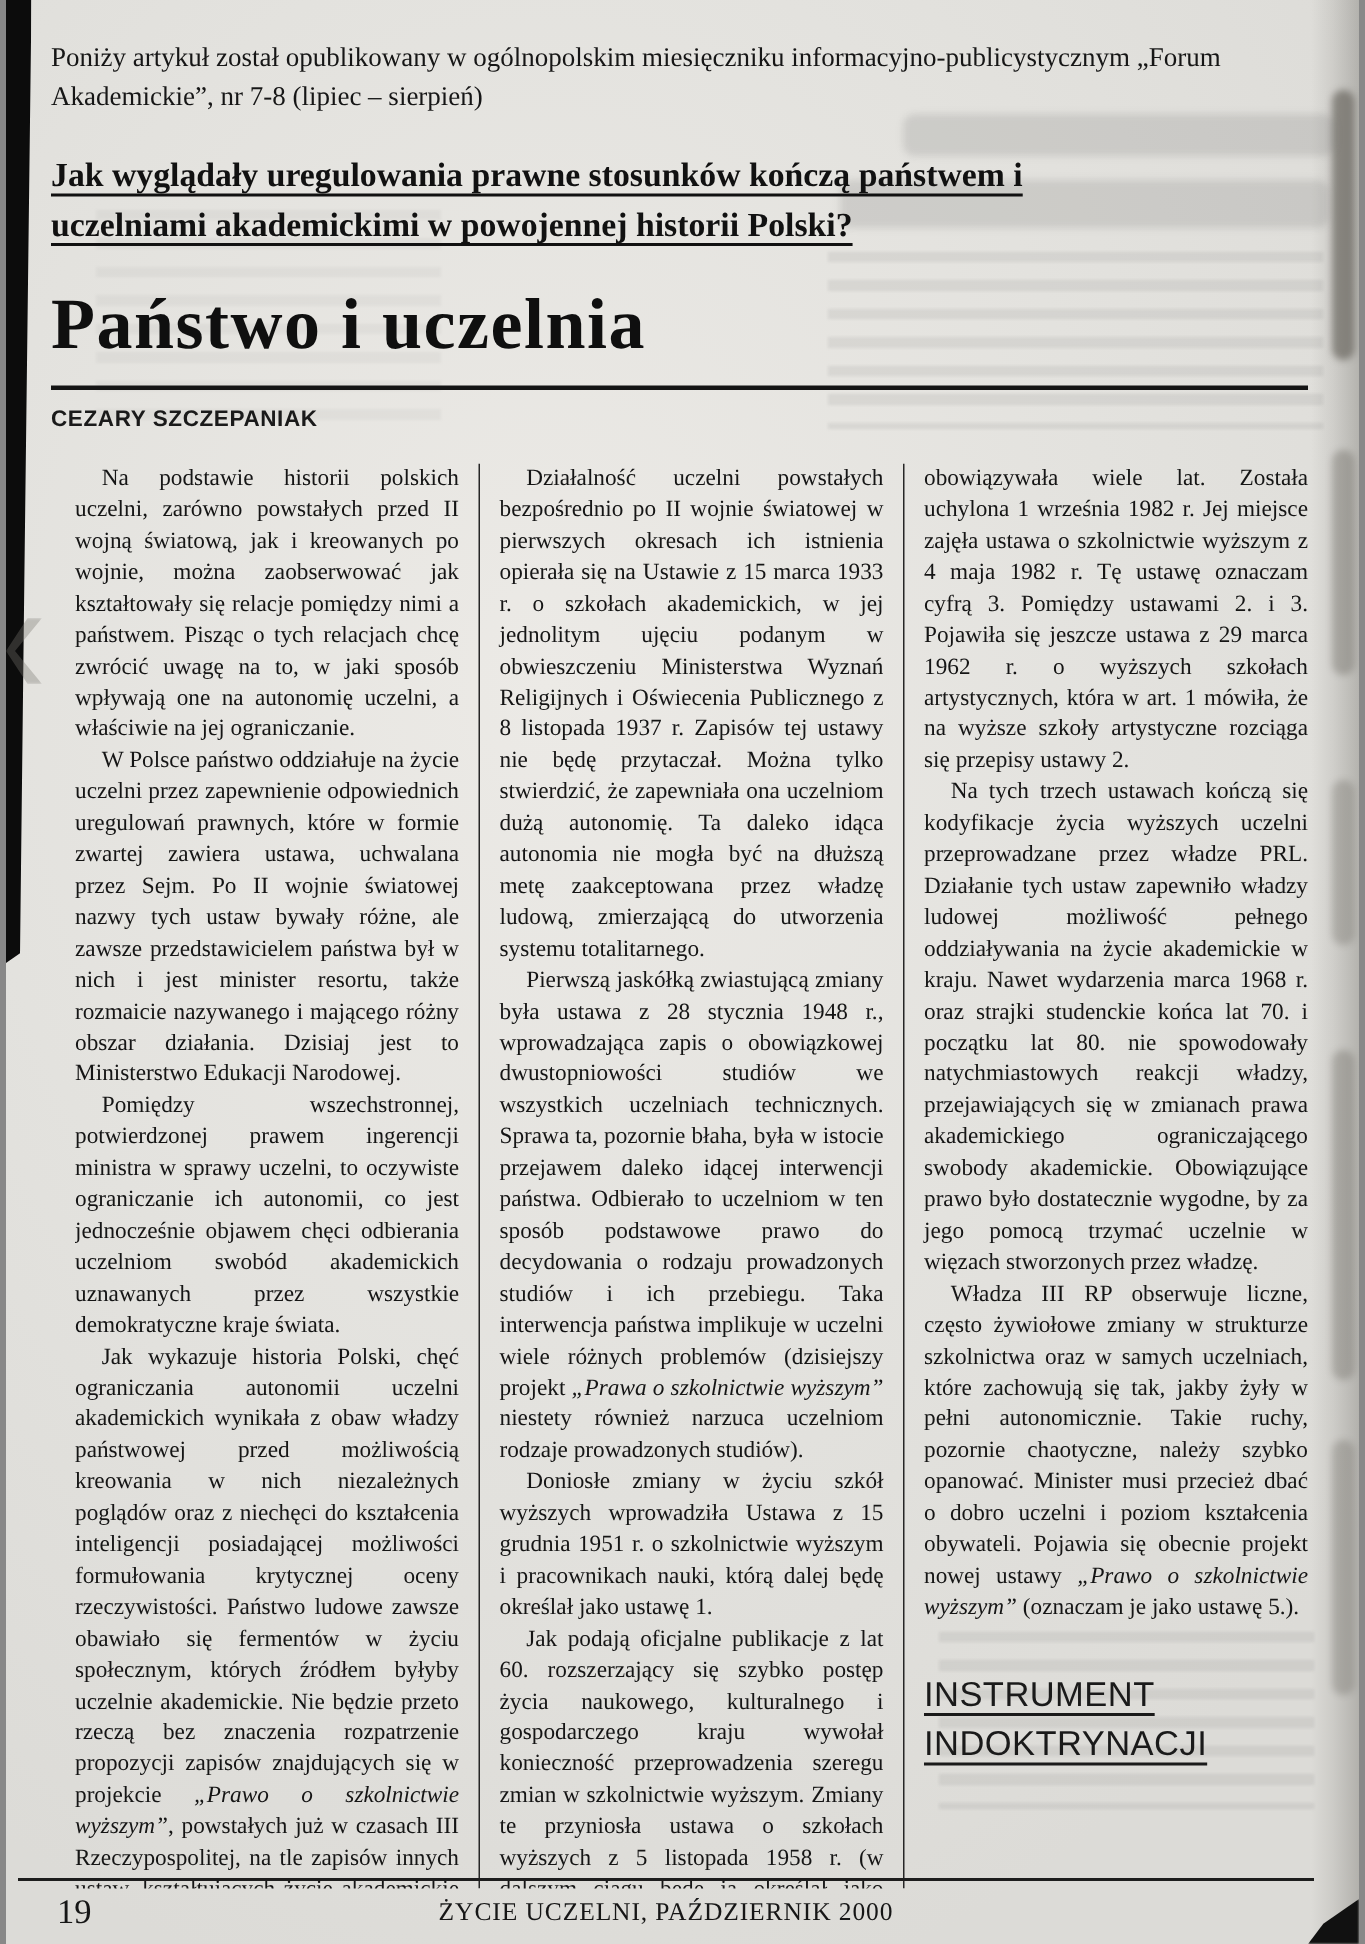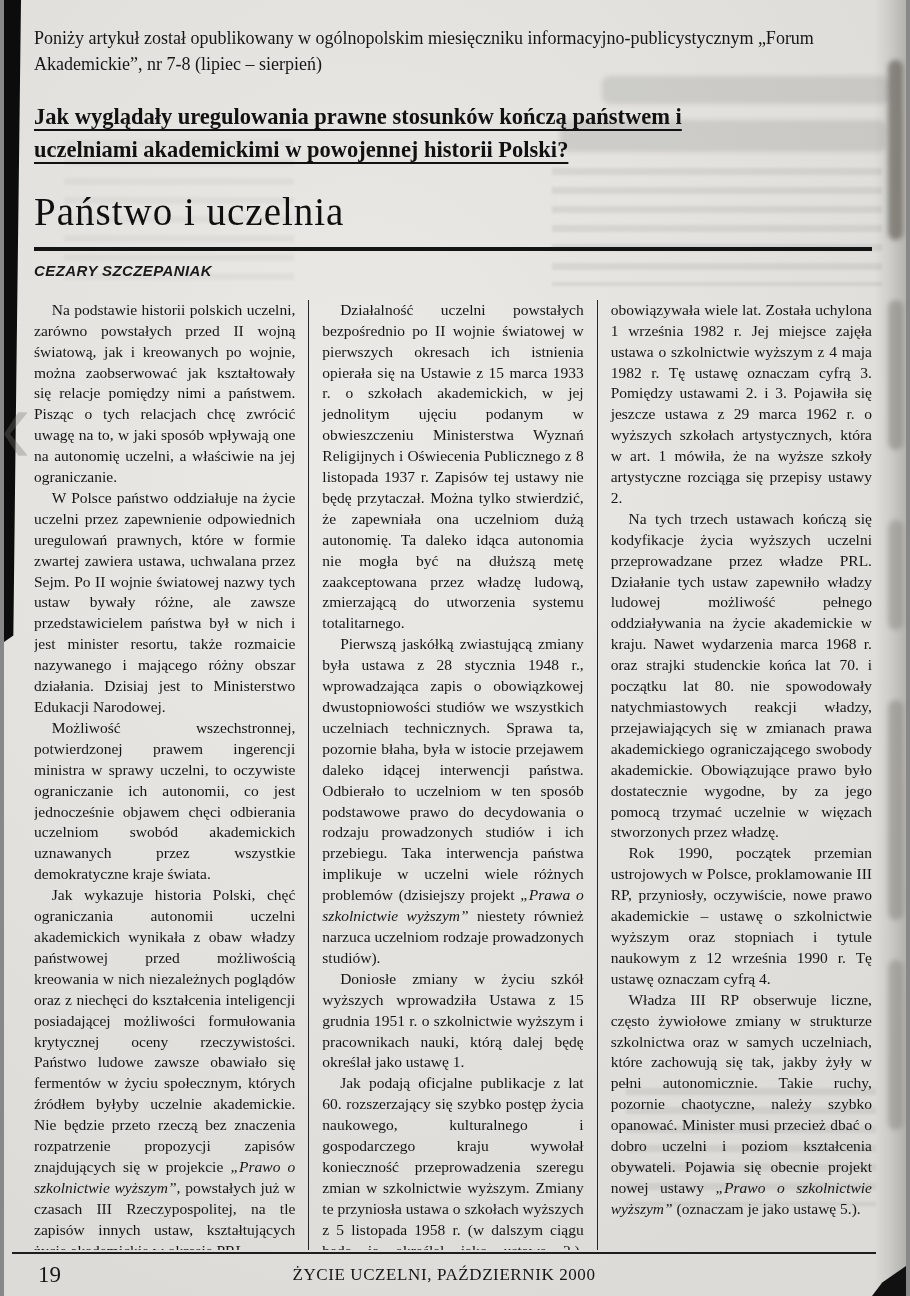--- a/index.html
+++ b/index.html
@@ -63,31 +63,31 @@
   .headline{
     margin:24px 0 0;
     font-size:22.5px;line-height:1.45;font-weight:bold;color:#111;
     max-width:680px;
     text-decoration:underline;
     text-decoration-thickness:1.8px;
     text-underline-offset:5px;
   }
   .title{
     margin:26px 0 0;
-    font-size:39px;line-height:1.05;font-weight:normal;
+    font-size:48px;line-height:1.05;font-weight:bold;
     letter-spacing:1px;color:#0f0f0f;
   }
   .title-rule{height:3.5px;background:#141414;margin-top:14px;}
   .author{
     margin-top:11px;
     font-family:"Liberation Sans","DejaVu Sans",sans-serif;
-    font-style:italic;font-weight:bold;
+    font-weight:bold;
     font-size:15px;letter-spacing:.4px;color:#1a1a1a;
   }
-  .cols{display:flex;margin-top:21px;height:950px;overflow:hidden;}
+  .cols{display:flex;margin-top:21px;height:950px;overflow:hidden;margin-left:16px;}
   .col{flex:1 1 0;padding:0 13px;position:relative;z-index:2;}
   .col:first-child{padding-left:0;}
   .col:last-child{padding-right:0;}
   .col + .col{border-left:1.6px solid #262626;}
   .body-p{
     margin:0;text-indent:1.15em;
     font-size:15.5px;line-height:20.9px;
     text-align:justify;color:#151515;
   }
   .body-p.noindent{text-indent:0;}
@@ -140,33 +140,32 @@
     <h2 class="headline">Jak wyglądały uregulowania prawne stosunków kończą państwem i uczelniami akademickimi w powojennej historii Polski?</h2>
 
     <h1 class="title">Państwo i uczelnia</h1>
     <div class="title-rule"></div>
     <div class="author">CEZARY SZCZEPANIAK</div>
 
     <div class="cols">
       <div class="col">
           <p class="body-p">Na podstawie historii polskich uczelni, zarówno powstałych przed II wojną światową, jak i kreowanych po wojnie, można zaobserwować jak kształtowały się relacje pomiędzy nimi a państwem. Pisząc o tych relacjach chcę zwrócić uwagę na to, w jaki sposób wpływają one na autonomię uczelni, a właściwie na jej ograniczanie.</p>
           <p class="body-p">W Polsce państwo oddziałuje na życie uczelni przez zapewnienie odpowiednich uregulowań prawnych, które w formie zwartej zawiera ustawa, uchwalana przez Sejm. Po II wojnie światowej nazwy tych ustaw bywały różne, ale zawsze przedstawicielem państwa był w nich i jest minister resortu, także rozmaicie nazywanego i mającego różny obszar działania. Dzisiaj jest to Ministerstwo Edukacji Narodowej.</p>
-          <p class="body-p">Możliwość wszechstronnej, potwierdzonej prawem ingerencji ministra w sprawy uczelni, to oczywiste ograniczanie ich autonomii, co jest jednocześnie objawem chęci odbierania uczelniom swobód akademickich uznawanych przez wszystkie demokratyczne kraje świata.</p>
+          <p class="body-p">Pomiędzy wszechstronnej, potwierdzonej prawem ingerencji ministra w sprawy uczelni, to oczywiste ograniczanie ich autonomii, co jest jednocześnie objawem chęci odbierania uczelniom swobód akademickich uznawanych przez wszystkie demokratyczne kraje świata.</p>
           <p class="body-p">Jak wykazuje historia Polski, chęć ograniczania autonomii uczelni akademickich wynikała z obaw władzy państwowej przed możliwością kreowania w nich niezależnych poglądów oraz z niechęci do kształcenia inteligencji posiadającej możliwości formułowania krytycznej oceny rzeczywistości. Państwo ludowe zawsze obawiało się fermentów w życiu społecznym, których źródłem byłyby uczelnie akademickie. Nie będzie przeto rzeczą bez znaczenia rozpatrzenie propozycji zapisów znajdujących się w projekcie <i>„Prawo o szkolnictwie wyższym”</i>, powstałych już w czasach III Rzeczypospolitej, na tle zapisów innych ustaw, kształtujących życie akademickie w okresie PRL.</p>
         </div>
       <div class="col">
           <p class="body-p">Działalność uczelni powstałych bezpośrednio po II wojnie światowej w pierwszych okresach ich istnienia opierała się na Ustawie z 15 marca 1933 r. o szkołach akademickich, w jej jednolitym ujęciu podanym w obwieszczeniu Ministerstwa Wyznań Religijnych i Oświecenia Publicznego z 8 listopada 1937 r. Zapisów tej ustawy nie będę przytaczał. Można tylko stwierdzić, że zapewniała ona uczelniom dużą autonomię. Ta daleko idąca autonomia nie mogła być na dłuższą metę zaakceptowana przez władzę ludową, zmierzającą do utworzenia systemu totalitarnego.</p>
           <p class="body-p">Pierwszą jaskółką zwiastującą zmiany była ustawa z 28 stycznia 1948 r., wprowadzająca zapis o obowiązkowej dwustopniowości studiów we wszystkich uczelniach technicznych. Sprawa ta, pozornie błaha, była w istocie przejawem daleko idącej interwencji państwa. Odbierało to uczelniom w ten sposób podstawowe prawo do decydowania o rodzaju prowadzonych studiów i ich przebiegu. Taka interwencja państwa implikuje w uczelni wiele różnych problemów (dzisiejszy projekt <i>„Prawa o szkolnictwie wyższym”</i> niestety również narzuca uczelniom rodzaje prowadzonych studiów).</p>
           <p class="body-p">Doniosłe zmiany w życiu szkół wyższych wprowadziła Ustawa z 15 grudnia 1951 r. o szkolnictwie wyższym i pracownikach nauki, którą dalej będę określał jako ustawę 1.</p>
           <p class="body-p">Jak podają oficjalne publikacje z lat 60. rozszerzający się szybko postęp życia naukowego, kulturalnego i gospodarczego kraju wywołał konieczność przeprowadzenia szeregu zmian w szkolnictwie wyższym. Zmiany te przyniosła ustawa o szkołach wyższych z 5 listopada 1958 r. (w dalszym ciągu będę ją określał jako ustawę 2.). Wprowadzała ona m.in. jednolite zasady ustrojowe szkół wyższych oraz ustalała formy ich działalności. Ustawa 2.</p>
         </div>
       <div class="col">
           <p class="body-p noindent">obowiązywała wiele lat. Została uchylona 1 września 1982 r. Jej miejsce zajęła ustawa o szkolnictwie wyższym z 4 maja 1982 r. Tę ustawę oznaczam cyfrą 3. Pomiędzy ustawami 2. i 3. Pojawiła się jeszcze ustawa z 29 marca 1962 r. o wyższych szkołach artystycznych, która w art. 1 mówiła, że na wyższe szkoły artystyczne rozciąga się przepisy ustawy 2.</p>
           <p class="body-p">Na tych trzech ustawach kończą się kodyfikacje życia wyższych uczelni przeprowadzane przez władze PRL. Działanie tych ustaw zapewniło władzy ludowej możliwość pełnego oddziaływania na życie akademickie w kraju. Nawet wydarzenia marca 1968 r. oraz strajki studenckie końca lat 70. i początku lat 80. nie spowodowały natychmiastowych reakcji władzy, przejawiających się w zmianach prawa akademickiego ograniczającego swobody akademickie. Obowiązujące prawo było dostatecznie wygodne, by za jego pomocą trzymać uczelnie w więzach stworzonych przez władzę.</p>
-          <p class="body-p">Rok 1990, początek przemian ustrojowych w Polsce, proklamowanie III RP, przyniosły, oczywiście, nowe prawo akademickie – ustawę o szkolnictwie wyższym oraz stopniach i tytule naukowym z 12 września 1990 r. Tę ustawę oznaczam cyfrą 4.</p>
           <p class="body-p">Władza III RP obserwuje liczne, często żywiołowe zmiany w strukturze szkolnictwa oraz w samych uczelniach, które zachowują się tak, jakby żyły w pełni autonomicznie. Takie ruchy, pozornie chaotyczne, należy szybko opanować. Minister musi przecież dbać o dobro uczelni i poziom kształcenia obywateli. Pojawia się obecnie projekt nowej ustawy <i>„Prawo o szkolnictwie wyższym”</i> (oznaczam je jako ustawę 5.).</p>
           <div class="col-heading">INSTRUMENT
 INDOKTRYNACJI</div>
         </div>
     </div>
   </div>
 
   <div class="footer">
     <span class="page-number">19</span>
     <span class="journal">ŻYCIE UCZELNI, PAŹDZIERNIK 2000</span>

